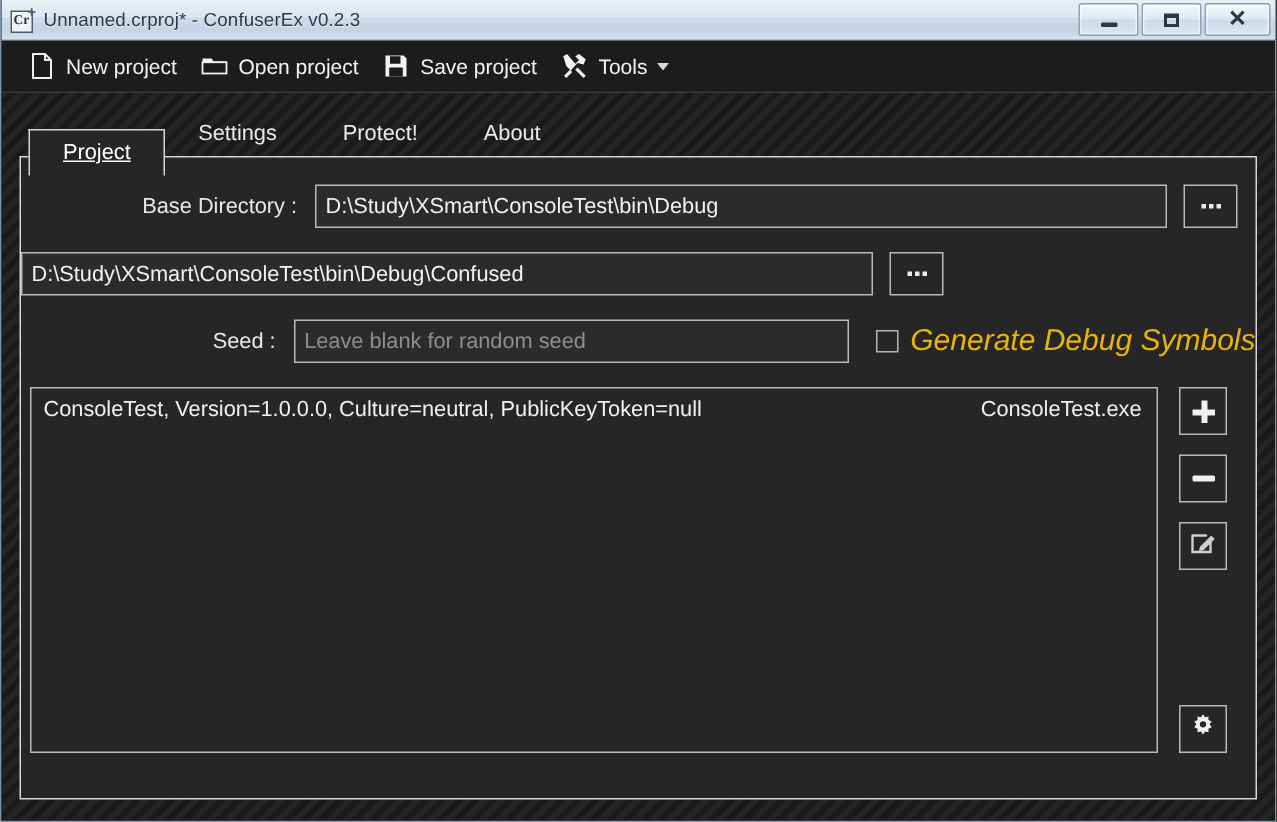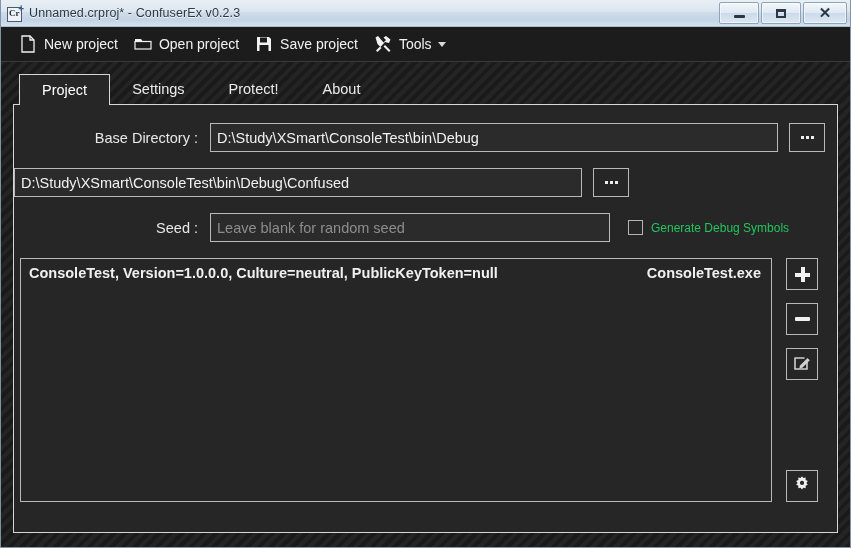--- a/index.html
+++ b/index.html
@@ -188,22 +188,23 @@
     color: #eaeaea;
     white-space: nowrap;
     box-sizing: border-box;
     cursor: default;
   }
   .tab.active {
     background: #262626;
     border: 1px solid #d6d6d6;
     border-bottom: none;
     position: relative;
-    top: 0;
+    top: 12px;
     color: #ffffff;
+    text-decoration: underline;
   }
   .tabpanel {
     position: relative;
     height: 429px;
     background: #262626;
     border: 1px solid #d6d6d6;
     box-sizing: border-box;
     margin-top: -1px;
     z-index: 1;
   }
@@ -270,31 +271,31 @@
   }
   .chkbox {
     width: 15px; height: 15px;
     border: 1px solid #b4b4b4;
     background: #262626;
     box-sizing: border-box;
     margin-right: 8px;
     flex: 0 0 auto;
   }
   .chklabel {
-    font-size: 12px;
-    color: #22c55e;
+    font-size: 20px;
+    color: #eab308;
     white-space: nowrap;
+    font-style: italic;
   }
 
   
   .listarea {
     display: flex;
     margin-top: 4px;
     padding: 0 0 0 6px;
-    font-weight: bold;
   }
   .listbox {
     width: 752px;
     height: 244px;
     background: #262626;
     border: 1px solid #b9b9b9;
     box-sizing: border-box;
     overflow: hidden;
     position: relative;
   }

